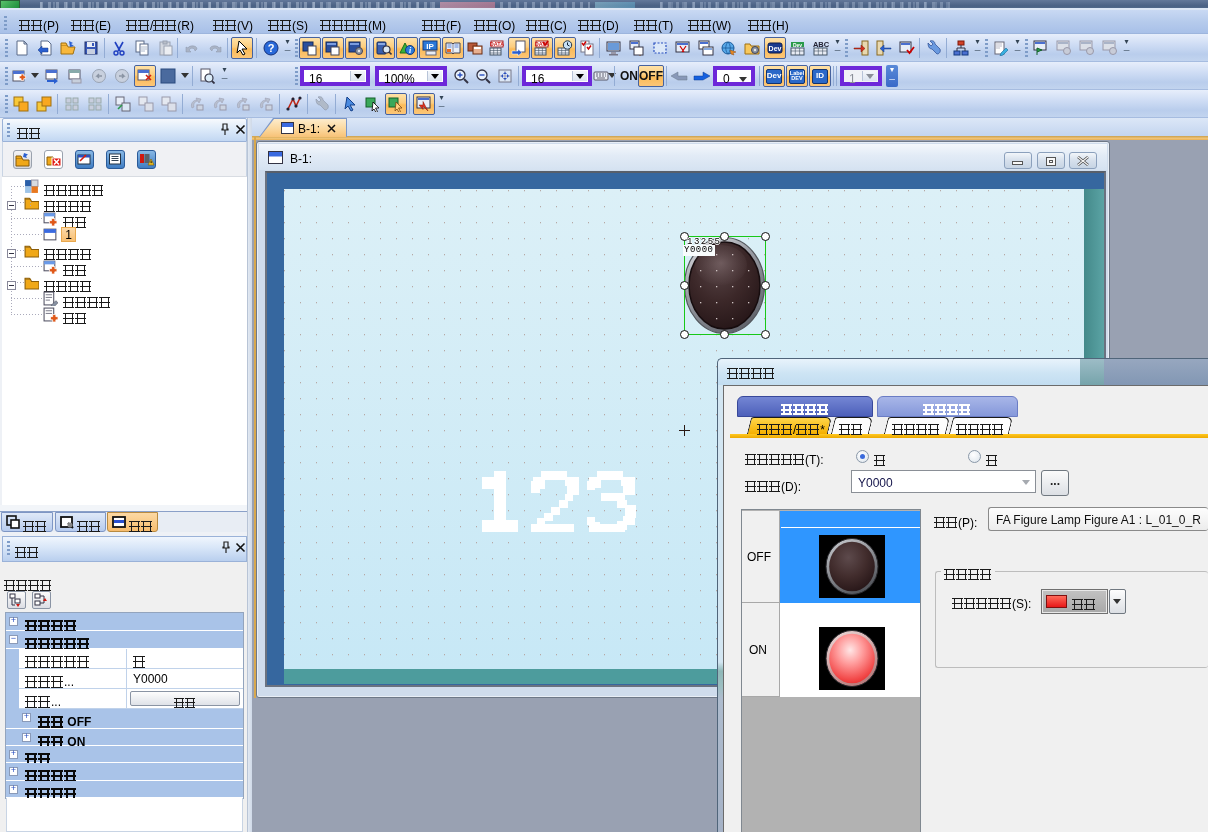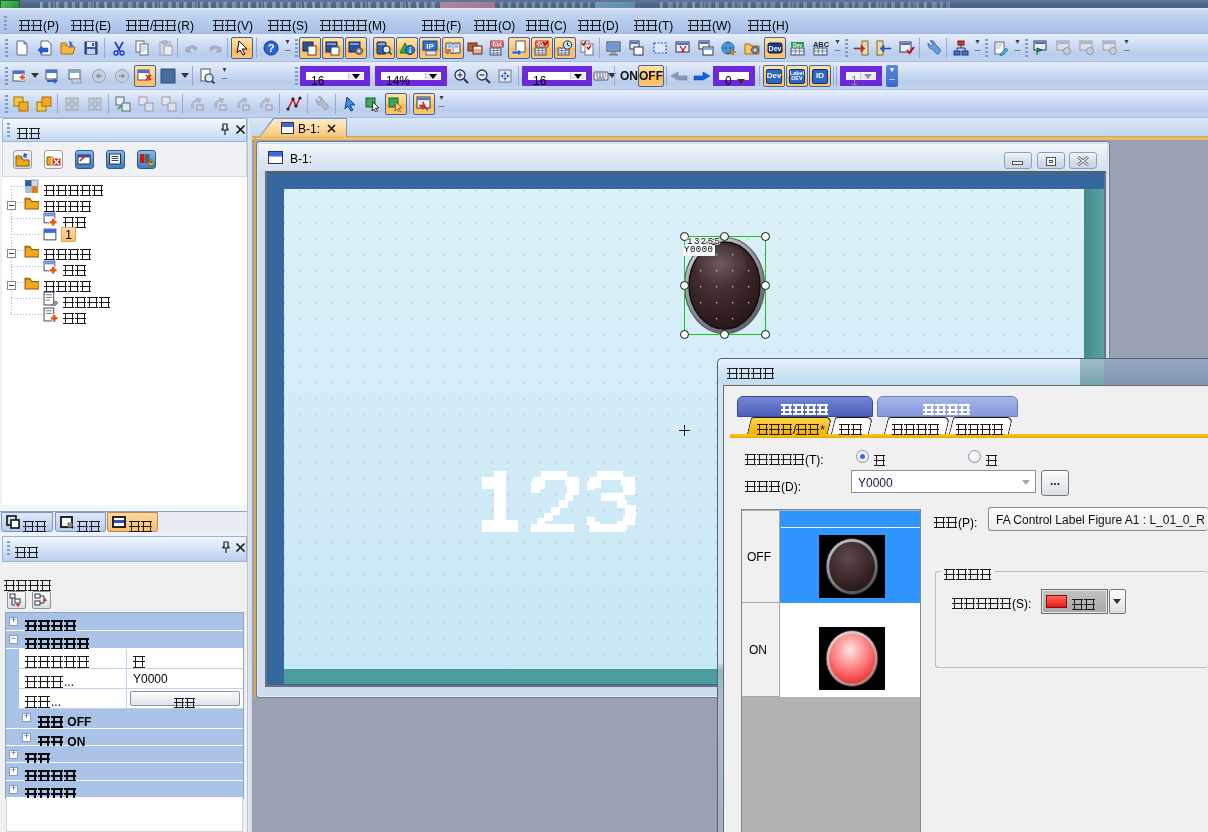--- a/index.html
+++ b/index.html
@@ -5,21 +5,21 @@
 html,body{width:1208px;height:832px;overflow:hidden;background:#99a1b2;font-family:"Liberation Sans", sans-serif}
 #root{position:absolute;left:0;top:0;width:1208px;height:832px}
 .h{display:inline-block;vertical-align:middle;background:
  linear-gradient(var(--c),var(--c)) 0 0/100% var(--t) no-repeat,
  linear-gradient(var(--c),var(--c)) 0 48%/100% var(--t) no-repeat,
  linear-gradient(var(--c),var(--c)) 0 100%/100% var(--t) no-repeat,
  linear-gradient(var(--c),var(--c)) 18% 0/var(--t) 100% no-repeat,
  linear-gradient(var(--c),var(--c)) 85% 0/var(--t) 100% no-repeat;}
 .tbtn{position:absolute;width:22px;height:22px;border-radius:2px;display:flex;align-items:center;justify-content:center}
 .hl{border:1px solid #46629e;background:linear-gradient(180deg,#ffe2a8 0%,#fccd7e 45%,#fbbb58 55%,#fcc678 100%)}
-.combo{position:absolute;background:#fff;border:6px solid #6d28d9;font:12px "Liberation Sans";color:#000}
+.combo{position:absolute;background:#fff;border:4px solid #6d28d9;font:12px "Liberation Sans";color:#000}
 .combo .ar{position:absolute;right:1px;top:1px;bottom:1px;width:15px;background:linear-gradient(180deg,#f4f7fb,#dce4f0);border-left:1px solid #b8c4d8;display:flex;align-items:center;justify-content:center}
 .tri{width:0;height:0;border-left:4px solid transparent;border-right:4px solid transparent;border-top:5px solid #333}
 svg{display:block}
 
 </style></head><body>
 <div id="root">
 <div style="position:absolute;left:0px;top:0px;width:1208px;height:10px;background:linear-gradient(180deg,#63789a,#4a6184 60%,#587092);"></div>
 <div style="position:absolute;left:0px;top:0px;width:20px;height:9px;background:linear-gradient(135deg,#59c06a,#1d8f3a);border:1px solid #2a5f35;"></div>
 <div style="position:absolute;left:40px;top:2px;width:400px;height:6px;background:repeating-linear-gradient(90deg,rgba(225,235,248,.32) 0 3px,rgba(90,110,140,.0) 3px 8px),repeating-linear-gradient(90deg,rgba(215,228,244,.22) 0 2px,rgba(90,110,140,.0) 2px 13px);"></div>
 <div style="position:absolute;left:440px;top:2px;width:55px;height:6px;background:linear-gradient(90deg,rgba(232,160,176,.6),rgba(216,130,150,.6));"></div>
@@ -425,21 +425,21 @@
     </div>
 <div style="position:absolute;left:220px;top:65px;width:9px;height:20px;font:8px 'Liberation Sans';color:#345;text-align:center;line-height:9px">▾<br>─</div>
 <div style="position:absolute;left:295px;top:67px;width:3px;height:20px;background:repeating-linear-gradient(180deg,#7e9cc8 0 2px,transparent 2px 4px);"></div>
 <div class="combo" style="left:300px;top:66px;width:70px;height:20px;background:#fff">
       <span style="position:absolute;left:5px;top:2px;color:#000">16</span>
       <span class="ar">
         <span class="tri" style="border-top-color:#000"></span>
       </span>
     </div>
 <div class="combo" style="left:375px;top:66px;width:72px;height:20px;background:#fff">
-      <span style="position:absolute;left:5px;top:2px;color:#000">14%</span>
+      <span style="position:absolute;left:5px;top:2px;color:#000">100%</span>
       <span class="ar">
         <span class="tri" style="border-top-color:#000"></span>
       </span>
     </div>
 <div class="tbtn" style="left:450px;top:65px;width:22px;height:22px">
       <svg width="16" height="16" viewBox="0 0 16 16">
         <circle cx="7" cy="7" r="5" fill="#e8f0fa" stroke="#334" stroke-width="1.3"></circle>
         <path d="M11 11l4 4" stroke="#334" stroke-width="2"></path>
         <path d="M4.5 7h5M7 4.5v5" stroke="#2a50c0" stroke-width="1.4"></path>
       </svg>
@@ -1019,21 +1019,21 @@
           <stop offset="0" stop-color="#eedcdc"></stop>
           <stop offset="1" stop-color="#b87f7f"></stop>
         </linearGradient>
       </defs>
 <rect width="66" height="63" fill="#000"></rect>
 <ellipse cx="33" cy="31.5" rx="26" ry="28" fill="url(#ring2)" stroke="#2a2a2e" stroke-width="1"></ellipse>
 <ellipse cx="33" cy="31.5" rx="22.8" ry="24.8" fill="url(#glow)"></ellipse>
 </svg>
 <div style="position:absolute;left:934px;top:513px"><i class="h" style="width:11px;height:11px;margin-right:1px;--c:#1a1a1a;--t:1px"></i><i class="h" style="width:11px;height:11px;margin-right:1px;--c:#1a1a1a;--t:1px"></i><span style="font:12px 'Liberation Sans';vertical-align:middle">(P):</span></div>
 <div style="position:absolute;left:988px;top:507px;width:220px;height:24px;background:linear-gradient(180deg,#fdfdfd,#ececec);border:1px solid #8a8a8a;border-right:none;border-radius:3px;"></div>
-<div style="position:absolute;left:996px;top:513px;font:normal 12px 'Liberation Sans', sans-serif;color:#111;letter-spacing:0;white-space:nowrap">FA Control Label Figure A1 : L_01_0_R</div>
+<div style="position:absolute;left:996px;top:513px;font:normal 12px 'Liberation Sans', sans-serif;color:#111;letter-spacing:0;white-space:nowrap">FA Figure Lamp Figure A1 : L_01_0_R</div>
 <div style="position:absolute;left:935px;top:571px;width:273px;height:97px;border:1px solid #bdbdbd;border-right:none;border-radius:3px;"></div>
 <div style="position:absolute;left:941px;top:565px;background:#f0f0f0;padding:0 3px"><i class="h" style="width:11px;height:11px;margin-right:1px;--c:#1a1a1a;--t:1px"></i><i class="h" style="width:11px;height:11px;margin-right:1px;--c:#1a1a1a;--t:1px"></i><i class="h" style="width:11px;height:11px;margin-right:1px;--c:#1a1a1a;--t:1px"></i><i class="h" style="width:11px;height:11px;margin-right:1px;--c:#1a1a1a;--t:1px"></i></div>
 <div style="position:absolute;left:952px;top:594px"><i class="h" style="width:11px;height:11px;margin-right:1px;--c:#1a1a1a;--t:1px"></i><i class="h" style="width:11px;height:11px;margin-right:1px;--c:#1a1a1a;--t:1px"></i><i class="h" style="width:11px;height:11px;margin-right:1px;--c:#1a1a1a;--t:1px"></i><i class="h" style="width:11px;height:11px;margin-right:1px;--c:#1a1a1a;--t:1px"></i><i class="h" style="width:11px;height:11px;margin-right:1px;--c:#1a1a1a;--t:1px"></i><span style="font:12px 'Liberation Sans';vertical-align:middle">(S):</span></div>
 <div style="position:absolute;left:1041px;top:589px;width:67px;height:25px;background:linear-gradient(180deg,#c2c2c2,#a8a8a8);border:1px solid #707070;box-shadow:inset 0 0 0 1px #e8e8e8;"></div>
 <div style="position:absolute;left:1046px;top:595px;width:21px;height:13px;background:linear-gradient(180deg,#ff6a5a,#e81818);border:1px solid #801010;"></div>
 <div style="position:absolute;left:1072px;top:595px"><i class="h" style="width:11px;height:11px;margin-right:1px;--c:#1a1a1a;--t:1px"></i><i class="h" style="width:11px;height:11px;margin-right:1px;--c:#1a1a1a;--t:1px"></i></div>
 <div style="position:absolute;left:1109px;top:589px;width:17px;height:25px;background:linear-gradient(180deg,#fdfdfd,#dcdfe4);border:1px solid #707880;border-radius:2px;"></div>
 <div style="position:absolute;left:1113px;top:599px" class="tri"></div>
 </div>
 </body></html>

